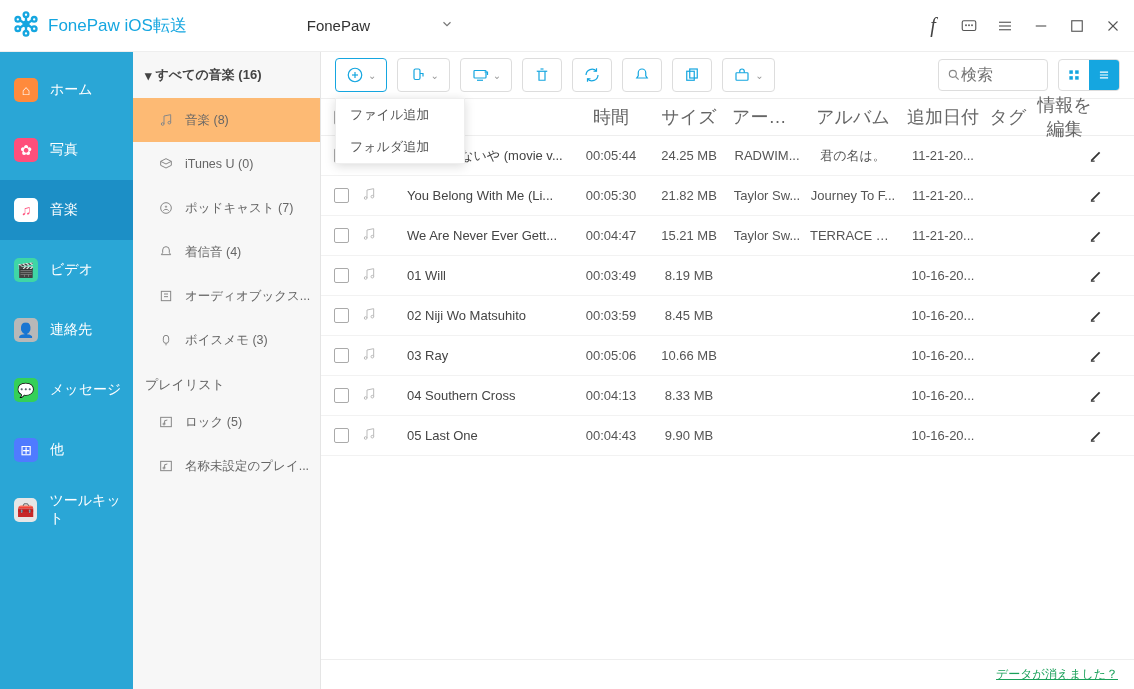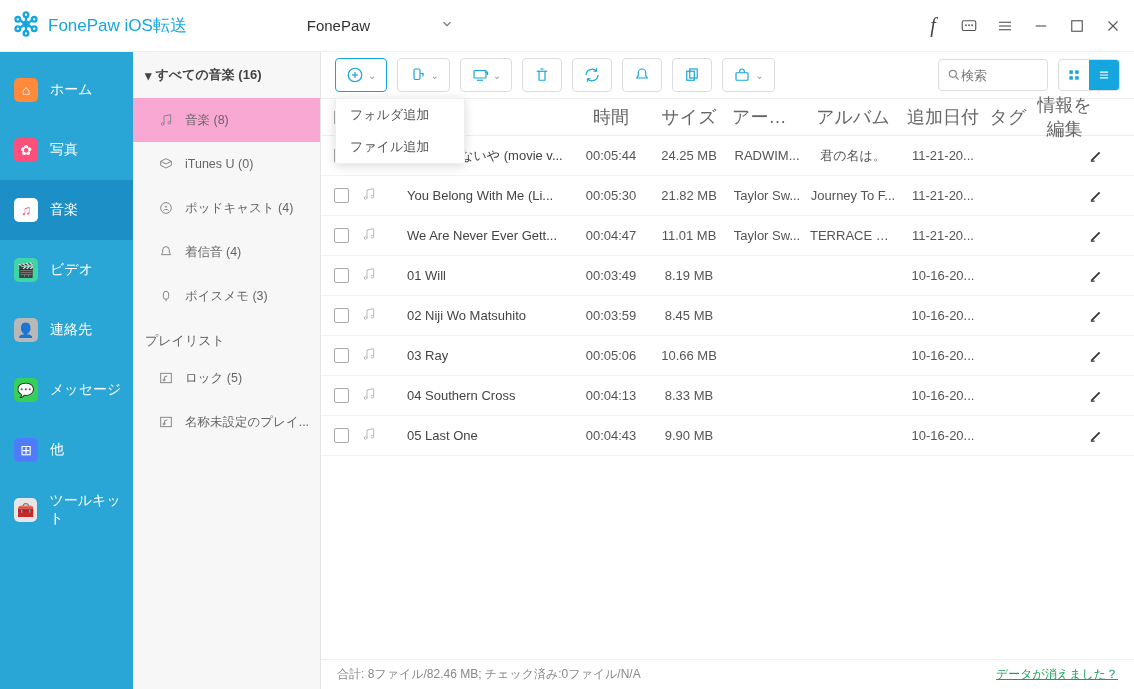--- a/index.html
+++ b/index.html
@@ -15,32 +15,32 @@
 .tb-right .ico{width:18px;height:18px;display:flex;align-items:center;justify-content:center;color:#555;cursor:pointer;}
 .tb-right svg{width:18px;height:18px;stroke:#555;fill:none;stroke-width:1.5;}
 .main{display:flex;height:637px;}
 .sidebar{width:133px;background:#2aa6d6;display:flex;flex-direction:column;padding-top:8px;}
 .side-item{height:60px;display:flex;align-items:center;gap:12px;padding-left:14px;color:#fff;cursor:pointer;font-size:14px;}
 .side-item.active{background:#1c8fc6;}
 .side-ico{width:24px;height:24px;display:flex;align-items:center;justify-content:center;border-radius:5px;font-size:14px;}
 .subpanel{width:188px;background:#f7f7f7;border-right:1px solid #e5e5e5;display:flex;flex-direction:column;}
 .sub-header{padding:14px 12px;font-weight:bold;color:#444;font-size:13px;display:flex;align-items:center;gap:4px;}
 .sub-item{height:44px;display:flex;align-items:center;gap:10px;padding-left:24px;color:#666;cursor:pointer;font-size:12.5px;white-space:nowrap;overflow:hidden;}
-.sub-item.sel{background:#f9a8d4;}
+.sub-item.sel{background:#fdba74;}
 .sub-item .si{width:18px;height:18px;display:flex;align-items:center;justify-content:center;}
 .sub-item svg{width:16px;height:16px;stroke:#888;fill:none;stroke-width:1.5;}
 .sub-section{padding:14px 12px 6px;color:#666;font-size:13px;}
 .content{flex:1;display:flex;flex-direction:column;position:relative;}
 .toolbar{height:46px;display:flex;align-items:center;gap:10px;padding:8px 14px;}
 .tbtn{height:34px;border:1px solid #ddd;border-radius:4px;background:#fff;display:flex;align-items:center;justify-content:center;cursor:pointer;color:#15a6e0;padding:0 10px;gap:4px;}
 .tbtn svg{width:18px;height:18px;stroke:#15a6e0;fill:none;stroke-width:1.6;}
 .tbtn.primary{border-color:#15a6e0;}
 .tbtn .chev{font-size:10px;color:#999;}
 .search{margin-left:auto;display:flex;align-items:center;border:1px solid #ddd;border-radius:4px;height:32px;padding:0 8px;width:110px;}
-.search input{border:none;outline:none;width:70px;font-size:13px;color:#888;}
+.search input{border:none;outline:none;width:70px;font-size:16px;color:#888;}
 .search svg{width:14px;height:14px;stroke:#888;fill:none;stroke-width:2;}
 .view-toggle{display:flex;border:1px solid #ddd;border-radius:4px;overflow:hidden;height:32px;}
 .view-toggle .v{width:30px;display:flex;align-items:center;justify-content:center;cursor:pointer;}
 .view-toggle .v.on{background:#15a6e0;}
 .view-toggle svg{width:14px;height:14px;}
 .thead{height:38px;display:flex;align-items:center;border-top:1px solid #eee;border-bottom:1px solid #eee;color:#666;font-size:18px;background:#fff;}
 .col-check{width:40px;display:flex;justify-content:center;}
 .col-ico{width:46px;}
 .col-name{width:165px;padding-right:8px;}
 .col-time{width:78px;text-align:center;}
@@ -196,29 +196,39 @@
           <span>iTunes U (0)</span>
         </div>
         <div class="sub-item">
           <span class="si">
             <svg viewBox="0 0 24 24">
               <circle cx="12" cy="12" r="8"></circle>
               <path d="M8 16a5 5 0 0 1 8 0"></path>
               <circle cx="12" cy="10" r="1"></circle>
             </svg>
           </span>
-          <span>ポッドキャスト (4)</span>
+          <span>ポッドキャスト (7)</span>
         </div>
         <div class="sub-item">
           <span class="si">
             <svg viewBox="0 0 24 24">
               <path d="M12 4a5 5 0 0 0-5 5v4l-2 3h14l-2-3V9a5 5 0 0 0-5-5z"></path>
             </svg>
           </span>
           <span>着信音 (4)</span>
+        </div>
+        <div class="sub-item">
+          <span class="si">
+            <svg viewBox="0 0 24 24">
+              <rect x="5" y="5" width="14" height="14"></rect>
+              <line x1="9" y1="9" x2="15" y2="9"></line>
+              <line x1="9" y1="13" x2="15" y2="13"></line>
+            </svg>
+          </span>
+          <span>オーディオブックス...</span>
         </div>
         <div class="sub-item">
           <span class="si">
             <svg viewBox="0 0 24 24">
               <rect x="8" y="5" width="8" height="12" rx="4"></rect>
               <line x1="12" y1="17" x2="12" y2="20"></line>
             </svg>
           </span>
           <span>ボイスメモ (3)</span>
         </div>
@@ -329,22 +339,22 @@
             <svg viewBox="0 0 24 24">
               <line x1="5" y1="7" x2="19" y2="7" stroke="#fff" stroke-width="2"></line>
               <line x1="5" y1="12" x2="19" y2="12" stroke="#fff" stroke-width="2"></line>
               <line x1="5" y1="17" x2="19" y2="17" stroke="#fff" stroke-width="2"></line>
             </svg>
           </div>
       </div>
     </div>
 
     <div class="dropdown" id="dropdown">
+        <div class="dd-item">ファイル追加</div>
         <div class="dd-item">フォルダ追加</div>
-        <div class="dd-item">ファイル追加</div>
       </div>
 
     <div class="thead">
       <div class="col-check">
           <div class="chk"></div>
         </div>
       <div class="col-ico"></div>
       <div class="col-name">名前</div>
       <div class="col-time">時間</div>
       <div class="col-size">サイズ</div>
@@ -406,21 +416,21 @@
     <div class="col-check">
             <div class="chk"></div>
           </div>
     <div class="col-ico music-note"><svg viewBox="0 0 24 24">
               <path d="M9 18V6l10-2v12"></path>
               <circle cx="7" cy="18" r="2"></circle>
               <circle cx="17" cy="16" r="2"></circle>
             </svg></div>
     <div class="col-name">We Are Never Ever Gett...</div>
     <div class="col-time">00:04:47</div>
-    <div class="col-size">11.01 MB</div>
+    <div class="col-size">15.21 MB</div>
     <div class="col-artist">Taylor Sw...</div>
     <div class="col-album">TERRACE HO...</div>
     <div class="col-date">11-21-20...</div>
     <div class="col-tag"></div>
     <div class="edit-ico">
             <svg viewBox="0 0 24 24" fill="#333">
               <path d="M3 21l3-1 12-12-2-2L4 18l-1 3z"></path>
               <line x1="3" y1="21" x2="9" y2="21" stroke="#333" stroke-width="2"></line>
             </svg>
           </div>
@@ -536,17 +546,16 @@
     <div class="edit-ico">
             <svg viewBox="0 0 24 24" fill="#333">
               <path d="M3 21l3-1 12-12-2-2L4 18l-1 3z"></path>
               <line x1="3" y1="21" x2="9" y2="21" stroke="#333" stroke-width="2"></line>
             </svg>
           </div>
         </div>
       </div>
 
     <div class="statusbar">
-      <span>合計: 8ファイル/82.46 MB; チェック済み:0ファイル/N/A</span>
       <span class="link">データが消えました？</span>
     </div>
   </div>
 </div>
 
 </body></html>

